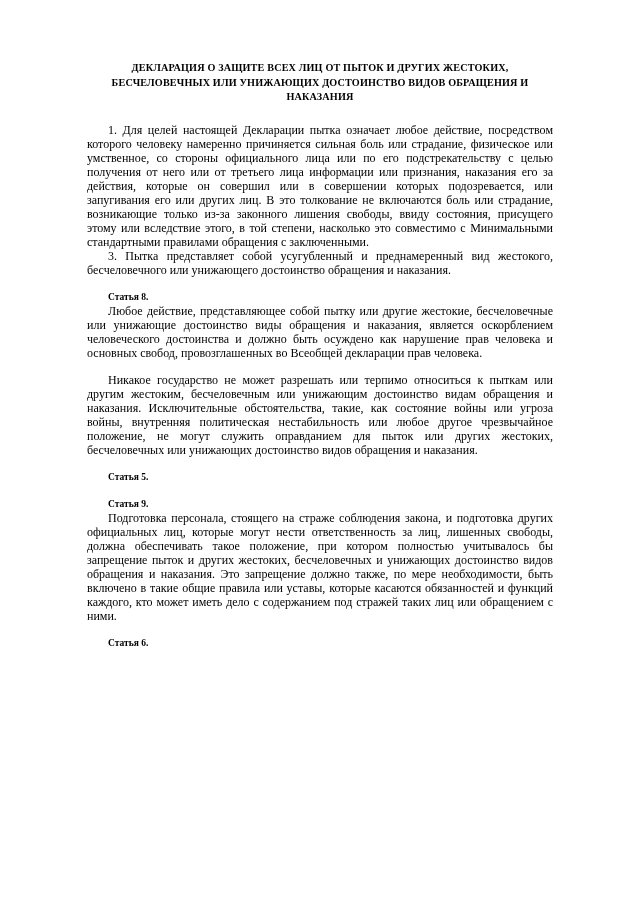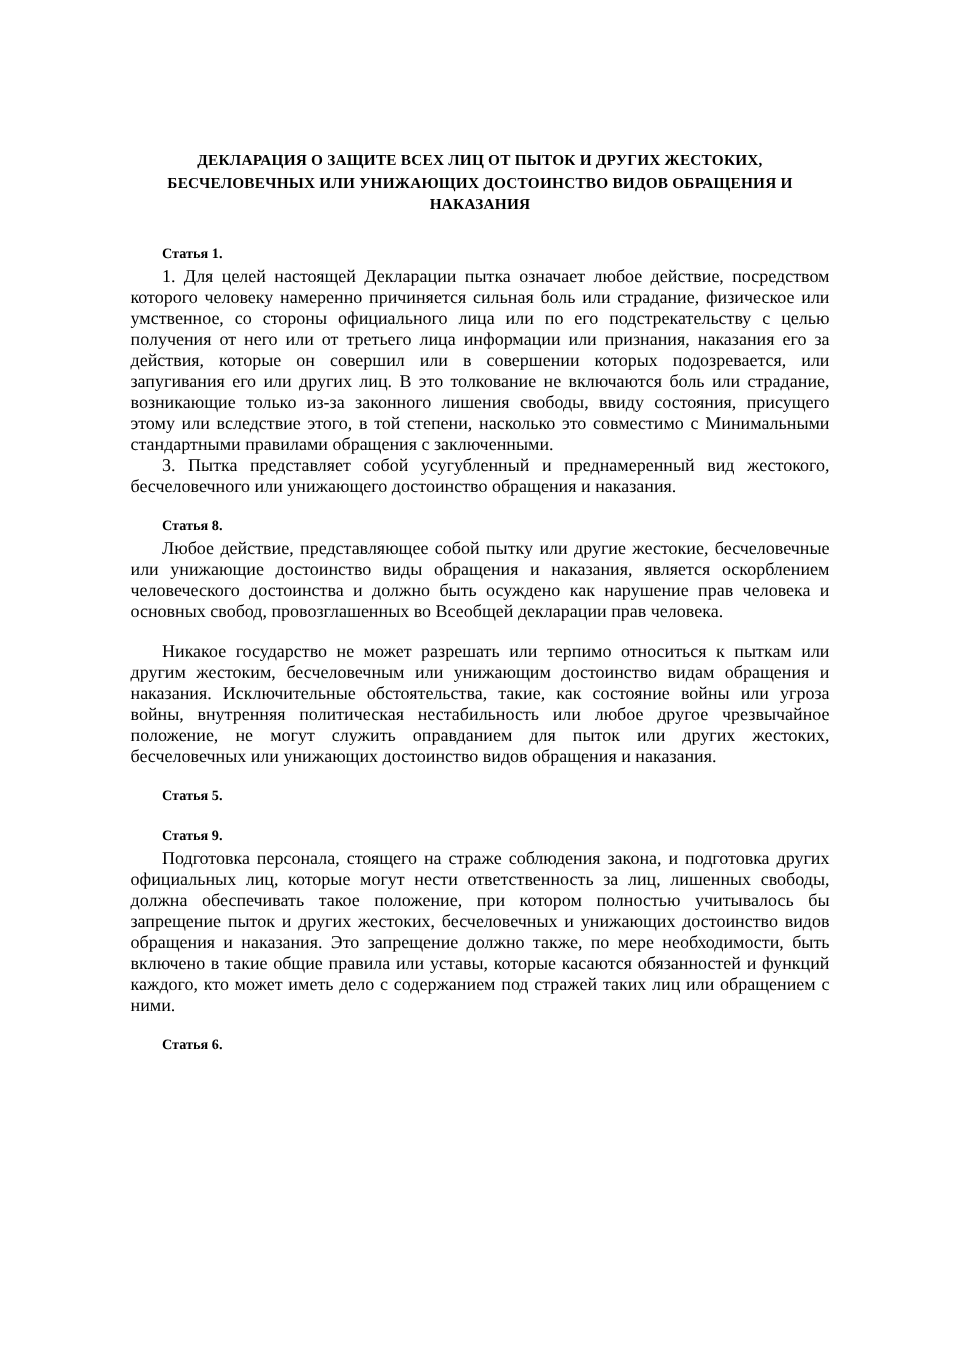--- a/index.html
+++ b/index.html
@@ -16,21 +16,21 @@
     color: #000000;
     -webkit-font-smoothing: none;
   }
 
   #page {
     position: relative;
     width: 640px;
     height: 905px;
     background: #ffffff;
     box-sizing: border-box;
-    padding: 101px 87px 0 87px;
+    padding: 61px 87px 0 87px;
   }
 
   .doc-title {
     font-size: 10.2px;
     font-weight: bold;
     line-height: 14.6px;
     text-align: center;
     letter-spacing: 0.15px;
     margin: 0;
     padding: 0 2px;
@@ -77,21 +77,20 @@
 <body>
 
 <div id="page">
 
   <h1 class="doc-title">ДЕКЛАРАЦИЯ О ЗАЩИТЕ ВСЕХ ЛИЦ ОТ ПЫТОК И ДРУГИХ ЖЕСТОКИХ, БЕСЧЕЛОВЕЧНЫХ ИЛИ УНИЖАЮЩИХ ДОСТОИНСТВО ВИДОВ ОБРАЩЕНИЯ И НАКАЗАНИЯ</h1>
 
 
   <div class="body-block">
 
     <section class="article">
-      <p class="article-heading">Статья 1.</p>
       <p class="article-para">1. Для целей настоящей Декларации пытка означает любое действие, посредством которого человеку намеренно причиняется сильная боль или страдание, физическое или умственное, со стороны официального лица или по его подстрекательству с целью получения от него или от третьего лица информации или признания, наказания его за действия, которые он совершил или в совершении которых подозревается, или запугивания его или других лиц. В это толкование не включаются боль или страдание, возникающие только из-за законного лишения свободы, ввиду состояния, присущего этому или вследствие этого, в той степени, насколько это совместимо с Минимальными стандартными правилами обращения с заключенными.</p>
       <p class="article-para">3. Пытка представляет собой усугубленный и преднамеренный вид жестокого, бесчеловечного или унижающего достоинство обращения и наказания.</p>
     </section>
 
     <section class="article">
       <p class="article-heading">Статья 8.</p>
       <p class="article-para">Любое действие, представляющее собой пытку или другие жестокие, бесчеловечные или унижающие достоинство виды обращения и наказания, является оскорблением человеческого достоинства и должно быть осуждено как нарушение прав человека и основных свобод, провозглашенных во Всеобщей декларации прав человека.</p>
     </section>
 
     <section class="article">

